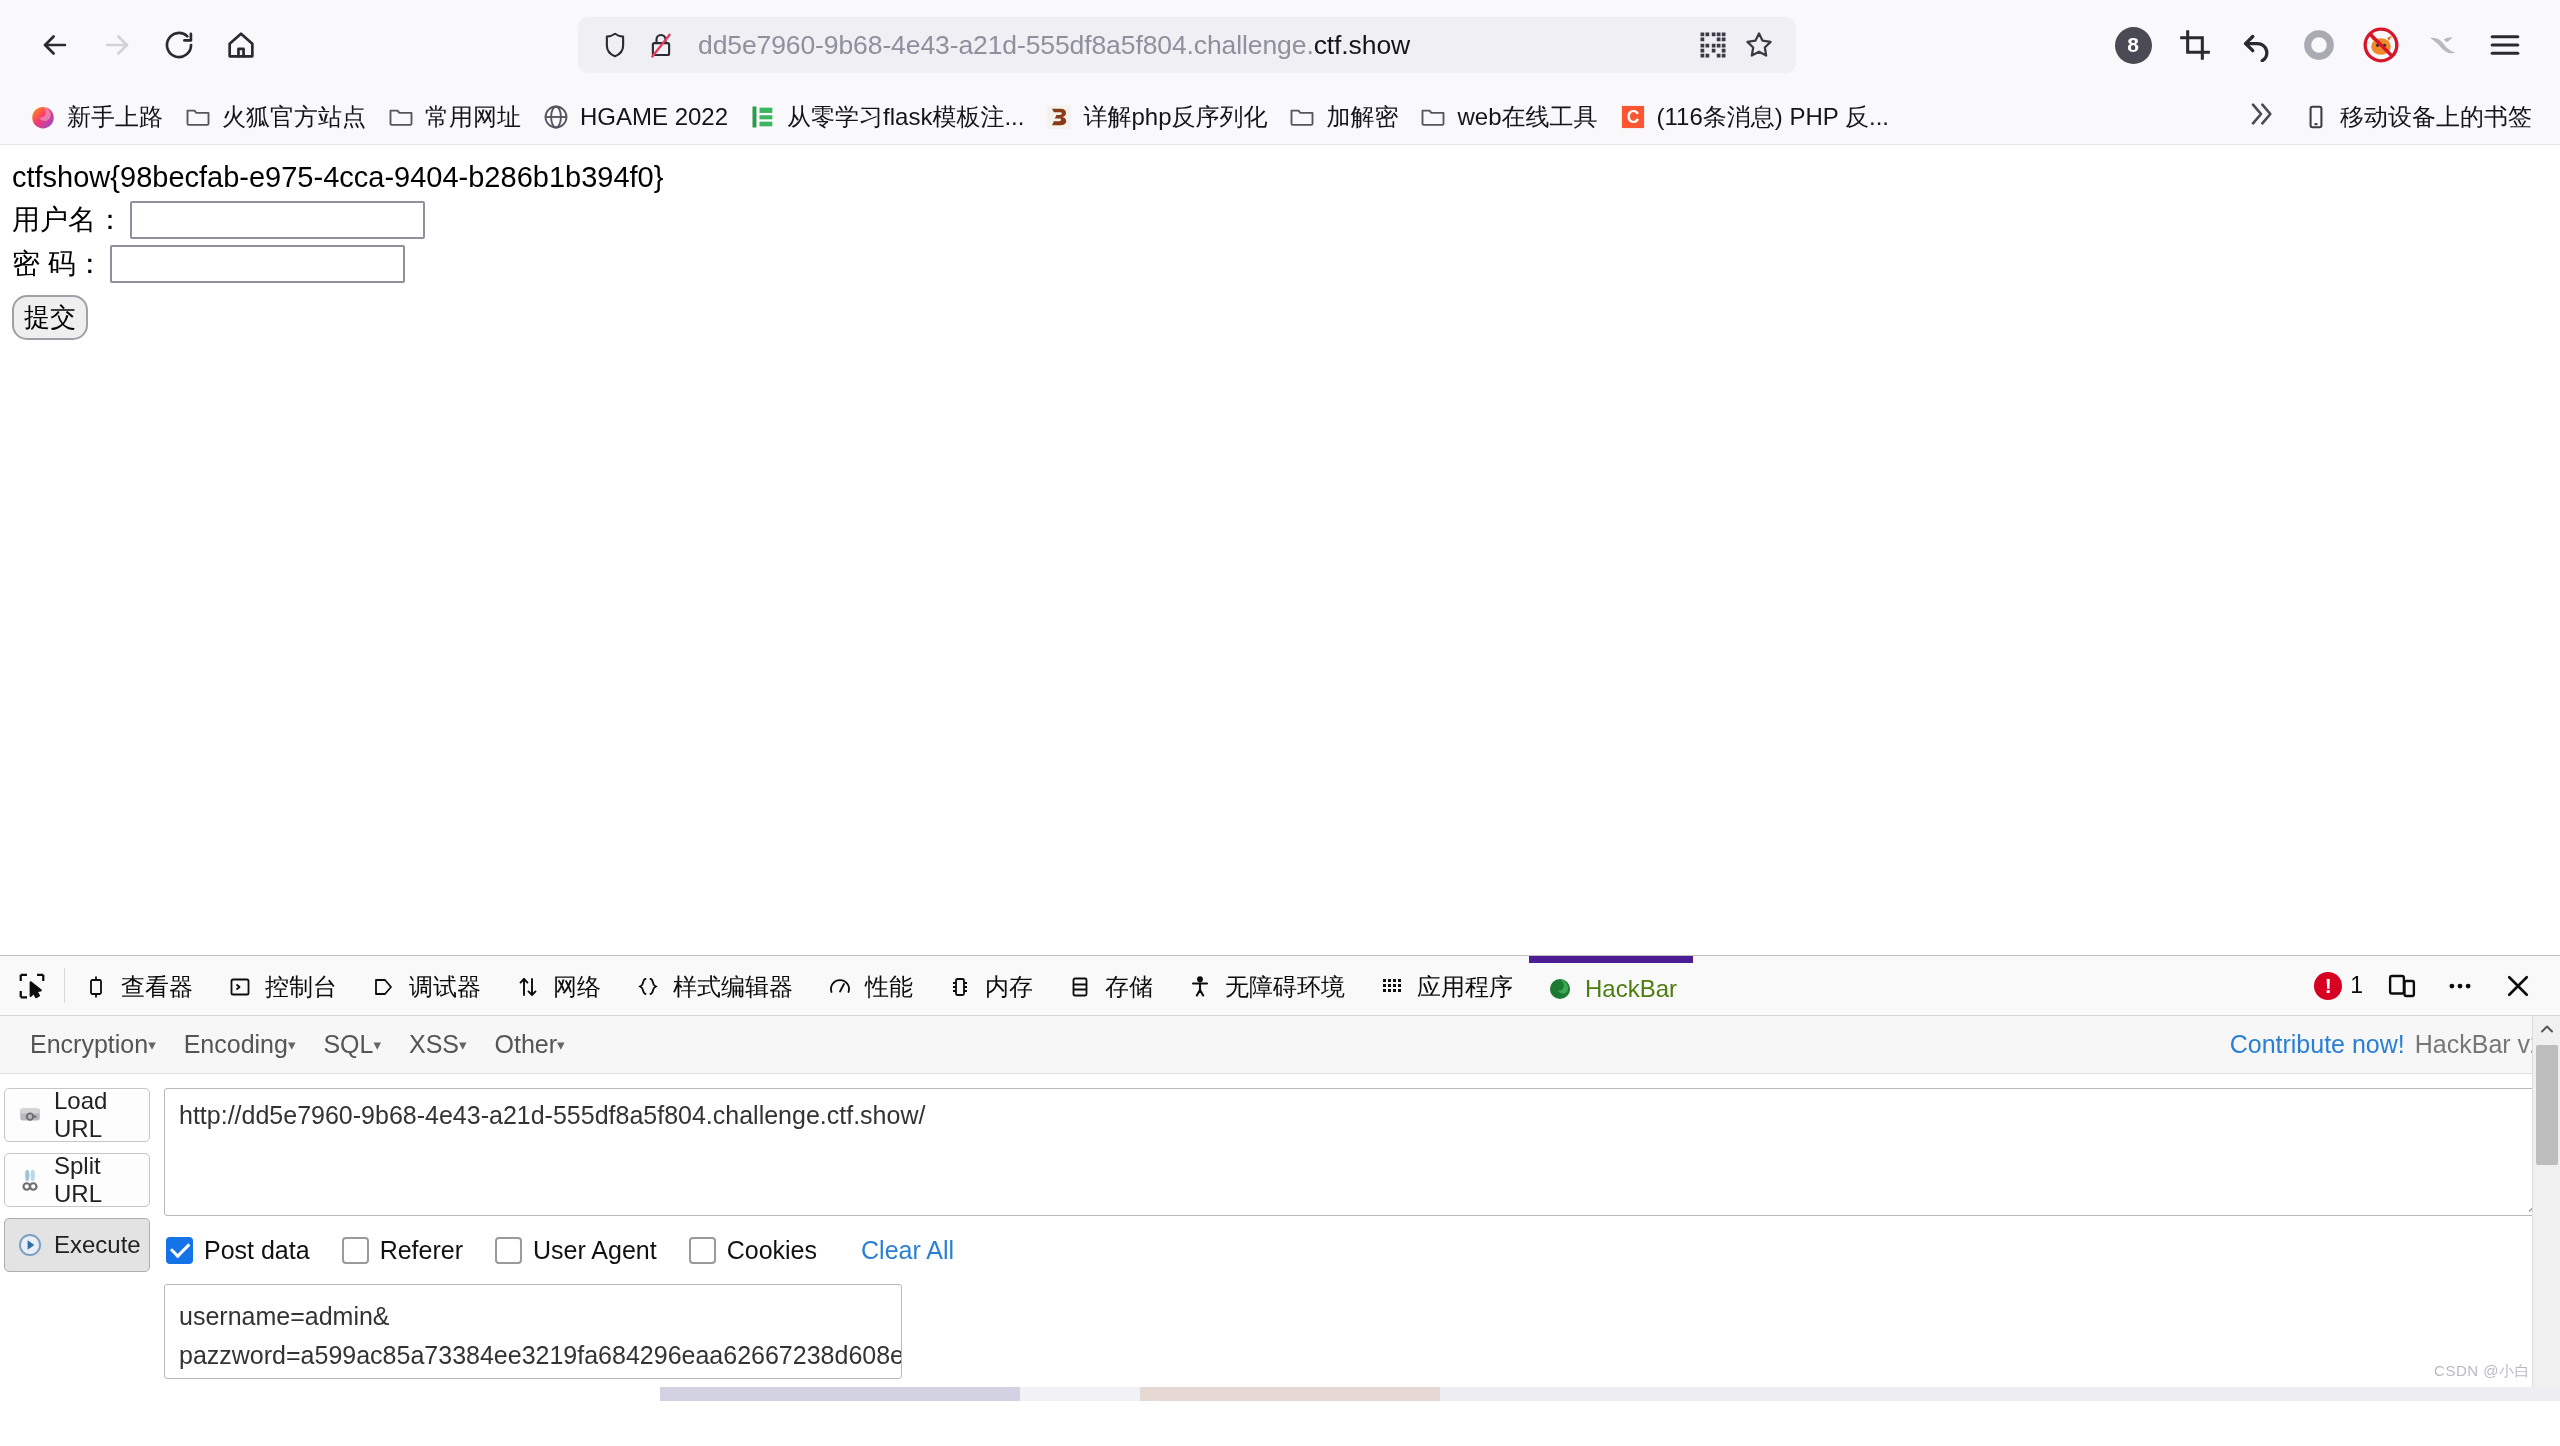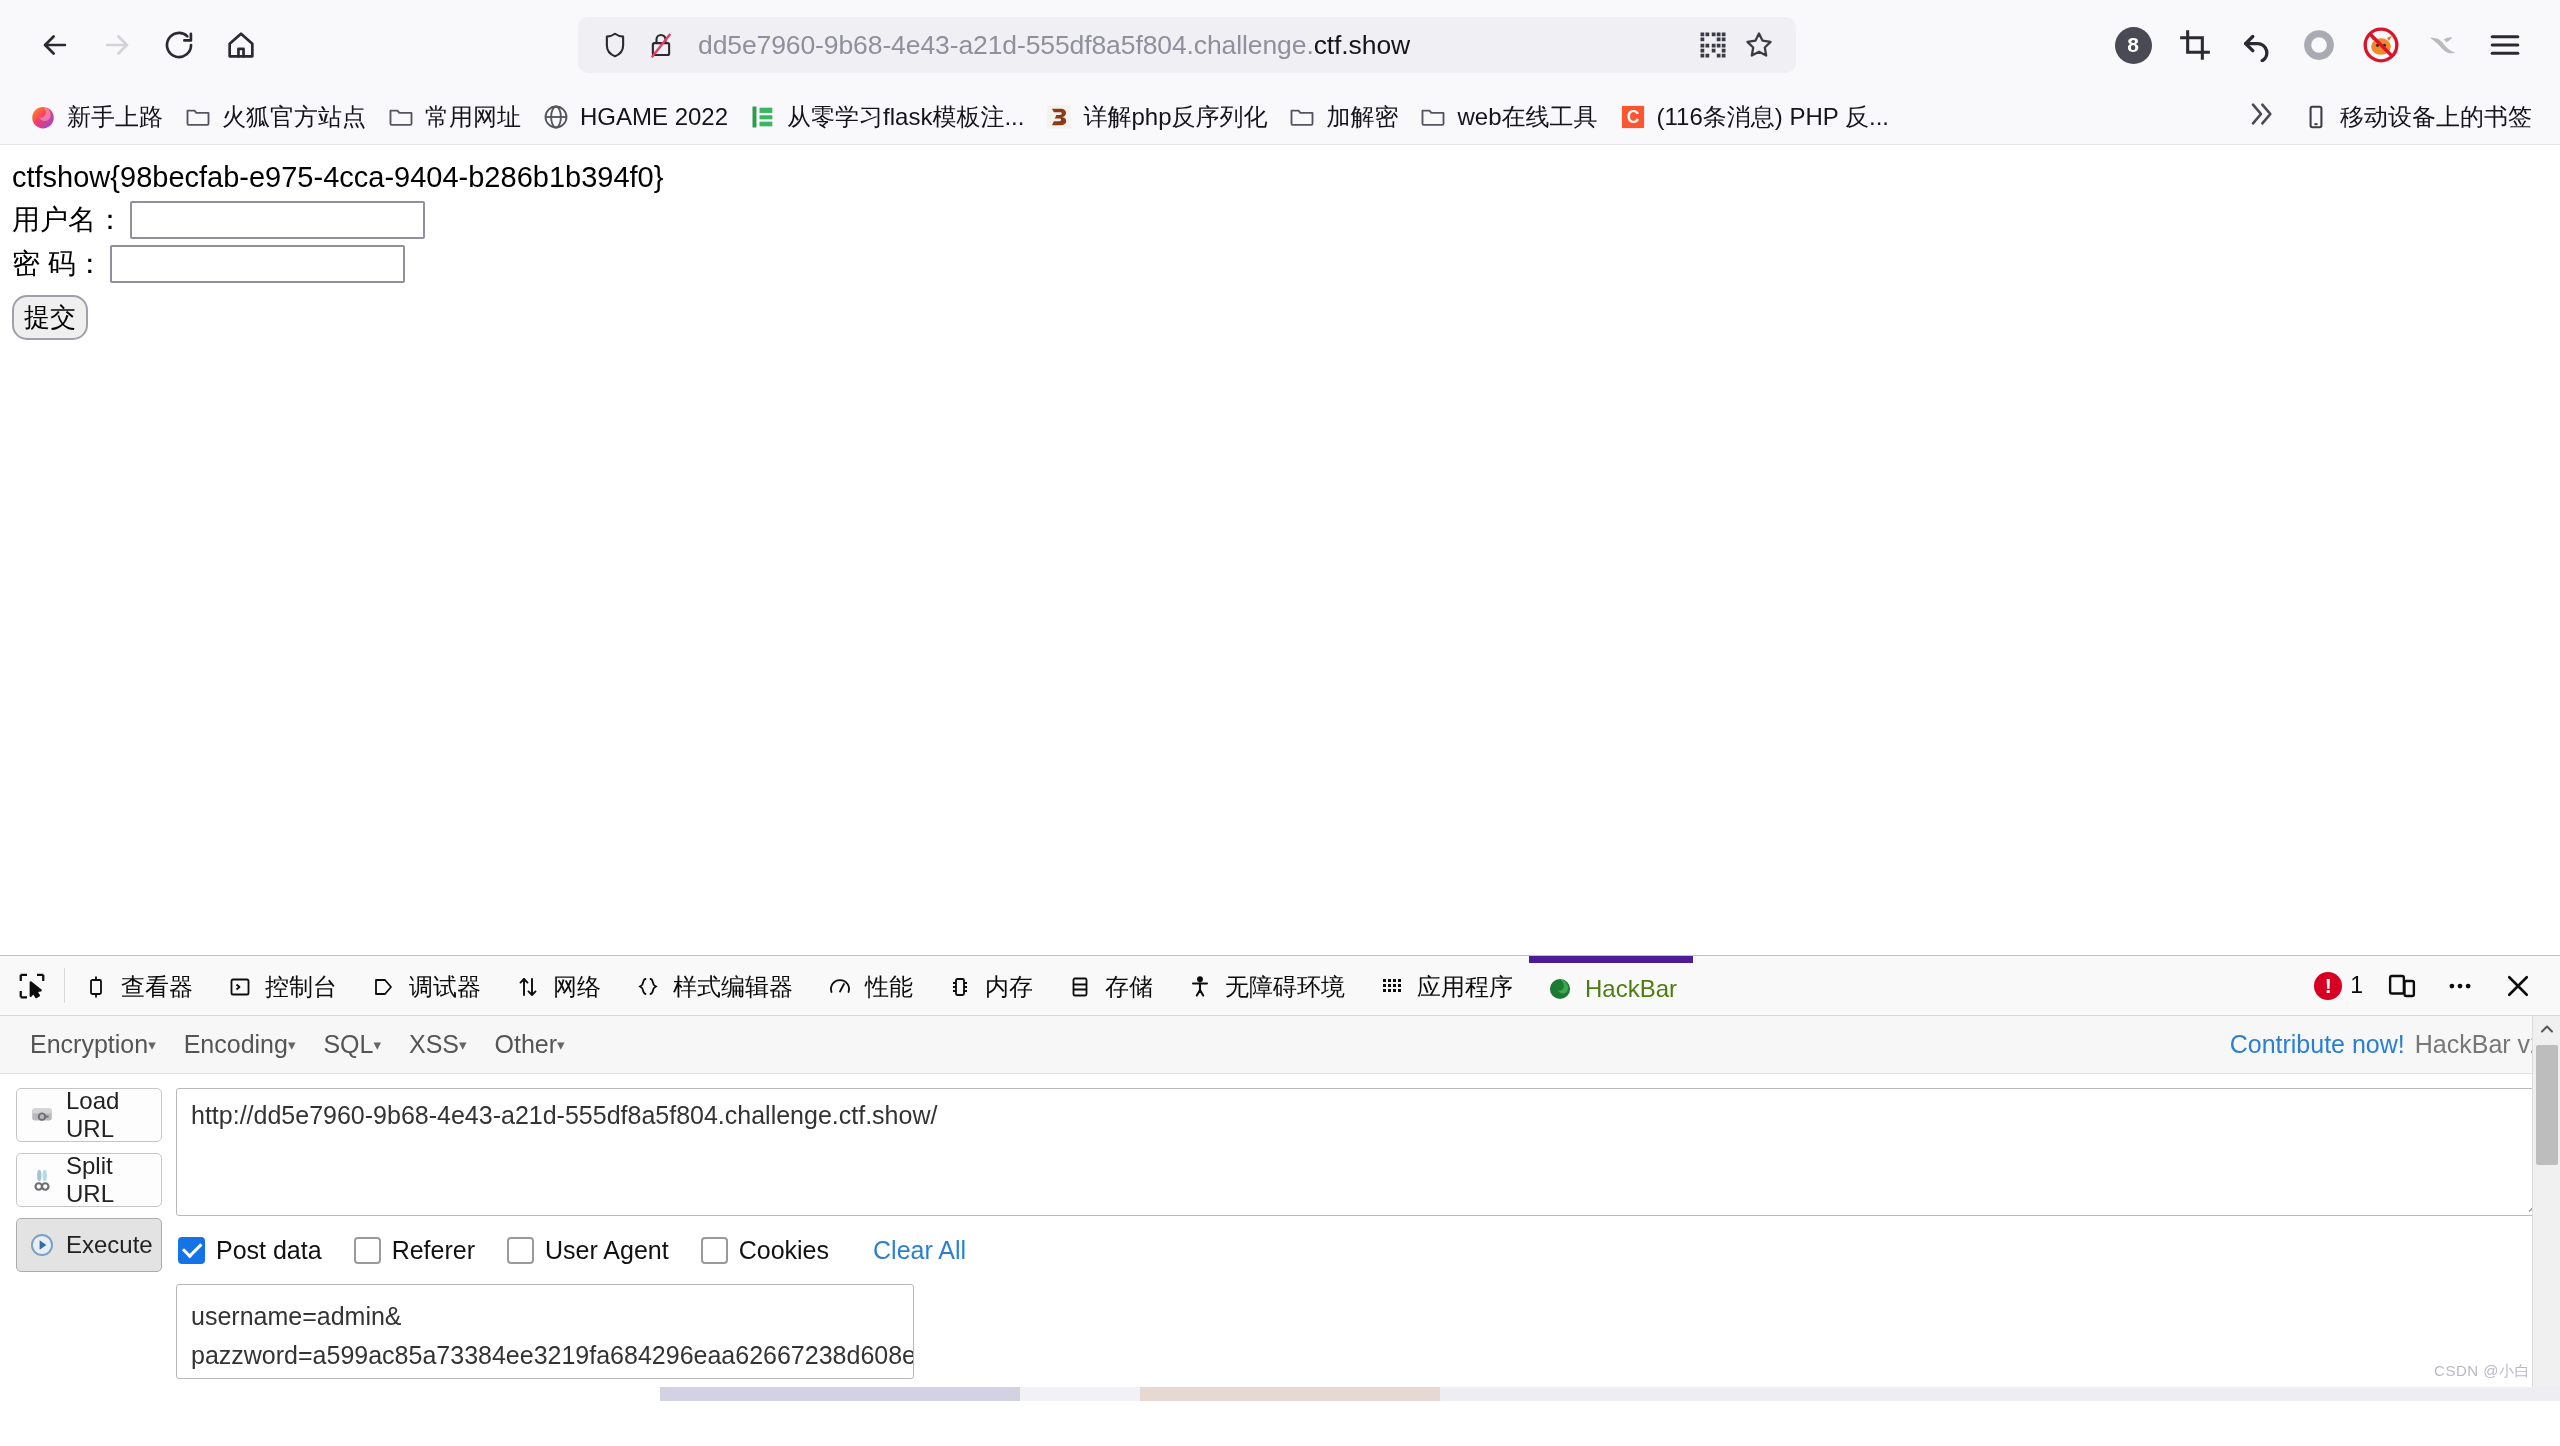--- a/index.html
+++ b/index.html
@@ -225,21 +225,21 @@
   .hb-menu {
     padding: 6px 14px;
     cursor: pointer;
     display:flex; align-items:center; 
   }
   .caret { font-size: 15px; color: #666; }
   #hb-menu-spacer { flex: 1 1 auto; }
   #hb-contribute { color: #2a7fd4; cursor: pointer; font-size: 25px; }
   #hb-version { color: #777; font-size: 25px; margin-left: 10px; }
 
-  #hb-body { flex: 1 1 auto; padding: 14px 16px 0 16px; display: flex; gap: 14px; }
+  #hb-body { flex: 1 1 auto; padding: 14px 16px 0 4px; display: flex; gap: 14px; }
   #hb-leftcol { display: flex; flex-direction: column; gap: 11px; width: 146px; flex: 0 0 auto; }
   .hb-btn {
     height: 54px;
     border: 1px solid #c6c6c6;
     border-radius: 5px;
     background: #fdfdfd;
     display: flex; align-items: center; gap: 9px;
     padding: 0 10px;
     font-size: 24px;
     color: #222;

